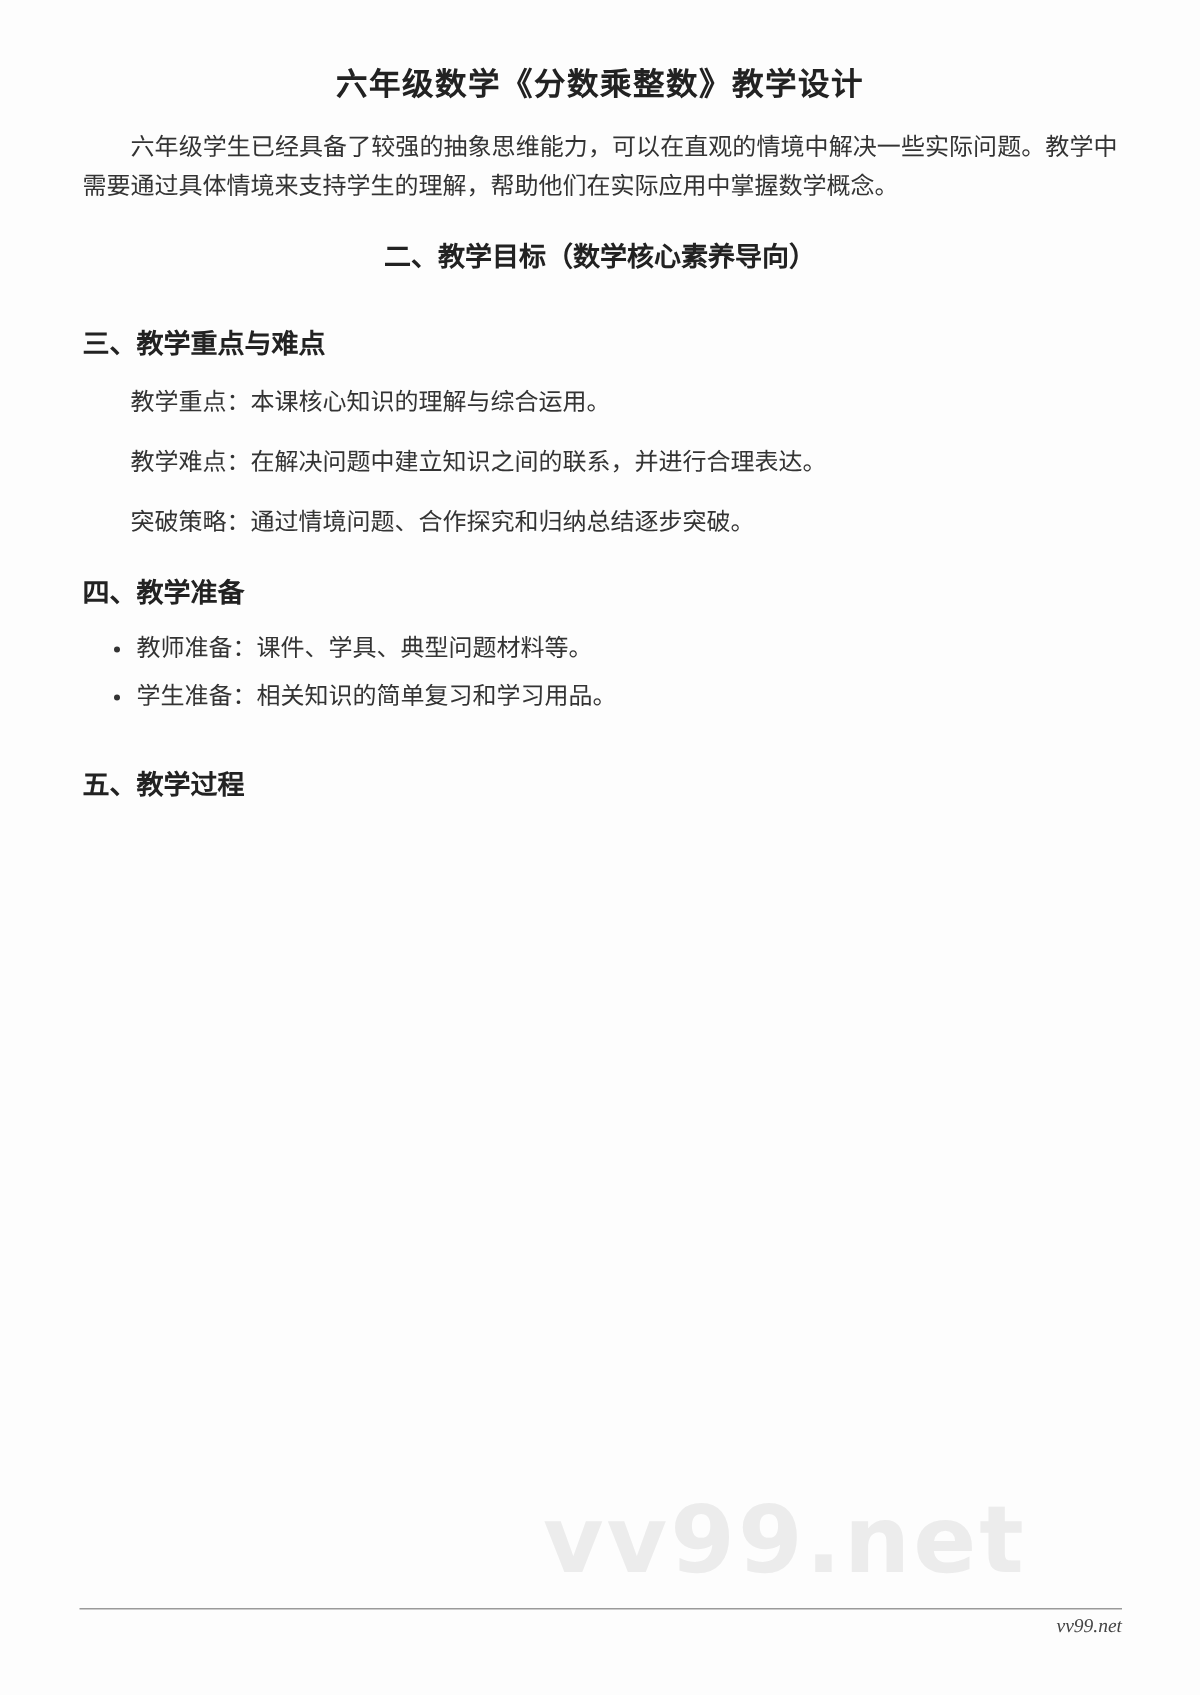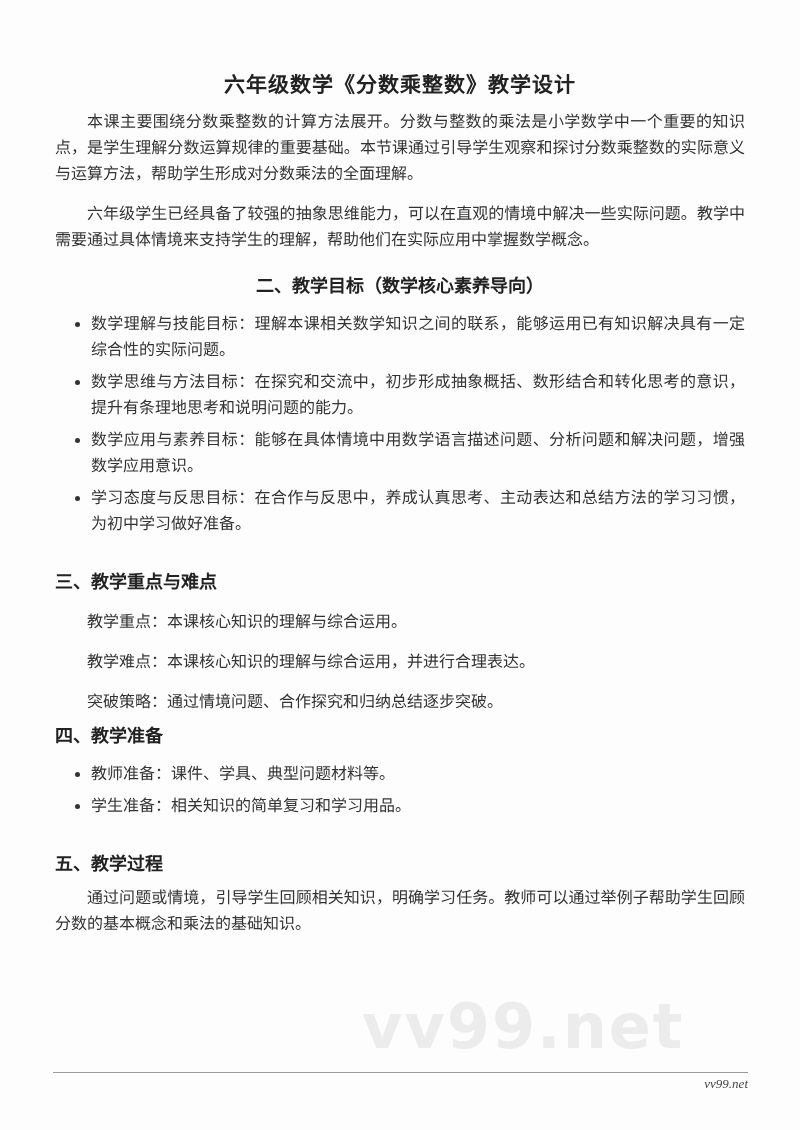--- a/index.html
+++ b/index.html
@@ -16,42 +16,42 @@
     color: #333333;
   }
   .page {
     position: relative;
     width: 800px;
     height: 1130px;
   }
   .content {
     position: relative;
     z-index: 1;
-    padding: 69px 55px 0 55px;
+    padding: 40px 55px 0 55px;
   }
   h1.doc-title {
     margin: 0;
     font-size: 21px;
     line-height: 32px;
     font-weight: 700;
     text-align: center;
     color: #222222;
     letter-spacing: 1px;
   }
   h2.sec-heading {
     margin: 0;
     font-size: 18px;
     line-height: 26px;
     font-weight: 700;
     color: #222222;
   }
   #sec1-heading { margin-top: 38px; }
   #sec2-heading { margin-top: 20px; text-align: center; }
   #sec3-heading { margin-top: 32px; }
-  #sec4-heading { margin-top: 8px; }
+  #sec4-heading { margin-top: 20px; }
   #sec5-heading { margin-top: 32px; }
   h3.sub-heading {
     margin: 16px 0 0 0;
     font-size: 16px;
     line-height: 26px;
     font-weight: 700;
     color: #222222;
   }
   p.body-para {
     margin: 14px 0 0 0;
@@ -110,44 +110,36 @@
 <body>
 
 <div class="page">
 
   <div class="watermark">vv99.net</div>
 
   <div class="content">
 
     <h1 class="doc-title">六年级数学《分数乘整数》教学设计</h1>
 
-    <p class="body-para first-para">本课主要围绕分数乘整数的计算方法展开。分数与整数的乘法是小学数学中一个重要的知识点，是学生理解分数运算规律的重要基础。本节课通过引导学生观察和探讨分数乘整数的实际意义与运算方法，帮助学生形成对分数乘法的全面理解。</p>
     <p class="body-para">六年级学生已经具备了较强的抽象思维能力，可以在直观的情境中解决一些实际问题。教学中需要通过具体情境来支持学生的理解，帮助他们在实际应用中掌握数学概念。</p>
 
     <h2 class="sec-heading" id="sec2-heading">二、教学目标（数学核心素养导向）</h2>
-    <ul class="bullet-list">
-      <li>数学理解与技能目标：理解本课相关数学知识之间的联系，能够运用已有知识解决具有一定综合性的实际问题。</li>
-      <li>数学思维与方法目标：在探究和交流中，初步形成抽象概括、数形结合和转化思考的意识，提升有条理地思考和说明问题的能力。</li>
-      <li>数学应用与素养目标：能够在具体情境中用数学语言描述问题、分析问题和解决问题，增强数学应用意识。</li>
-      <li>学习态度与反思目标：在合作与反思中，养成认真思考、主动表达和总结方法的学习习惯，为初中学习做好准备。</li>
-    </ul>
 
     <h2 class="sec-heading" id="sec3-heading">三、教学重点与难点</h2>
     <p class="body-para">教学重点：本课核心知识的理解与综合运用。</p>
-    <p class="body-para">教学难点：本课核心知识的理解与综合运用，并进行合理表达。</p>
+    <p class="body-para">教学难点：在解决问题中建立知识之间的联系，并进行合理表达。</p>
     <p class="body-para">突破策略：通过情境问题、合作探究和归纳总结逐步突破。</p>
 
     <h2 class="sec-heading" id="sec4-heading">四、教学准备</h2>
     <ul class="bullet-list">
       <li>教师准备：课件、学具、典型问题材料等。</li>
       <li>学生准备：相关知识的简单复习和学习用品。</li>
     </ul>
 
     <h2 class="sec-heading" id="sec5-heading">五、教学过程</h2>
-    <p class="body-para first-para">通过问题或情境，引导学生回顾相关知识，明确学习任务。教师可以通过举例子帮助学生回顾分数的基本概念和乘法的基础知识。</p>
 
   </div>
 
   <div class="footer">
     <span class="footer-site">vv99.net</span>
   </div>
 
 </div>
 
 </body></html>

